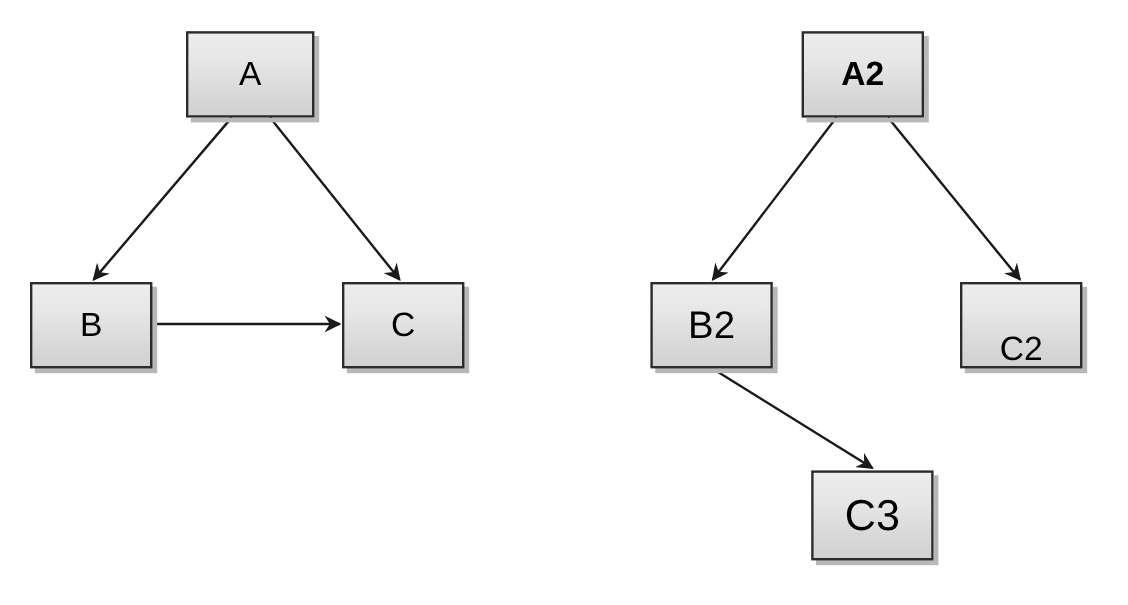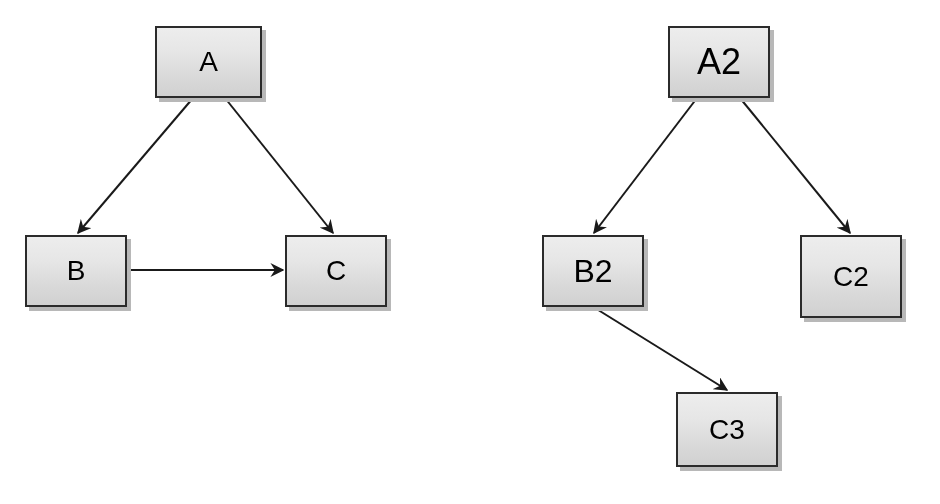--- a/index.html
+++ b/index.html
@@ -72,26 +72,26 @@
       <div class="node" style="left: 155px; top: 26px; width: 107px; height: 72px; border-color: rgb(43, 43, 43); border-width: 2px; box-shadow: rgb(184, 184, 184) 4px 4px 0px 0px;">
         <span class="node-label" style="font-size: 28px; color: rgb(0, 0, 0);">A</span>
       </div>
       <div class="node" style="left: 25px; top: 235px; width: 102px; height: 72px; border-color: rgb(43, 43, 43); border-width: 2px; box-shadow: rgb(184, 184, 184) 4px 4px 0px 0px;">
         <span class="node-label" style="font-size: 28px; color: rgb(0, 0, 0);">B</span>
       </div>
       <div class="node" style="left: 285px; top: 235px; width: 102px; height: 72px; border-color: rgb(43, 43, 43); border-width: 2px; box-shadow: rgb(184, 184, 184) 4px 4px 0px 0px;">
         <span class="node-label" style="font-size: 28px; color: rgb(0, 0, 0);">C</span>
       </div>
       <div class="node" style="left: 668px; top: 26px; width: 102px; height: 72px; border-color: rgb(43, 43, 43); border-width: 2px; box-shadow: rgb(184, 184, 184) 4px 4px 0px 0px;">
-        <span class="node-label" style="font-size: 36px; color: rgb(0, 0, 0);">A2</span>
+        <span class="node-label" style="font-size: 28px; color: rgb(0, 0, 0); font-weight: bold;">A2</span>
       </div>
       <div class="node" style="left: 542px; top: 235px; width: 102px; height: 72px; border-color: rgb(43, 43, 43); border-width: 2px; box-shadow: rgb(184, 184, 184) 4px 4px 0px 0px;">
         <span class="node-label" style="font-size: 32px; color: rgb(0, 0, 0);">B2</span>
       </div>
-      <div class="node" style="left: 800px; top: 235px; width: 102px; height: 83px; border-color: rgb(43, 43, 43); border-width: 2px; box-shadow: rgb(184, 184, 184) 4px 4px 0px 0px;">
+      <div class="node" style="left: 800px; top: 235px; width: 102px; height: 72px; border-color: rgb(43, 43, 43); border-width: 2px; box-shadow: rgb(184, 184, 184) 4px 4px 0px 0px; align-items: flex-end;">
         <span class="node-label" style="font-size: 28px; color: rgb(0, 0, 0);">C2</span>
       </div>
       <div class="node" style="left: 676px; top: 392px; width: 102px; height: 75px; border-color: rgb(43, 43, 43); border-width: 2px; box-shadow: rgb(184, 184, 184) 4px 4px 0px 0px;">
-        <span class="node-label" style="font-size: 28px; color: rgb(0, 0, 0);">C3</span>
+        <span class="node-label" style="font-size: 36px; color: rgb(0, 0, 0);">C3</span>
       </div>
     </div>
 
 </div>
 
 </body></html>

